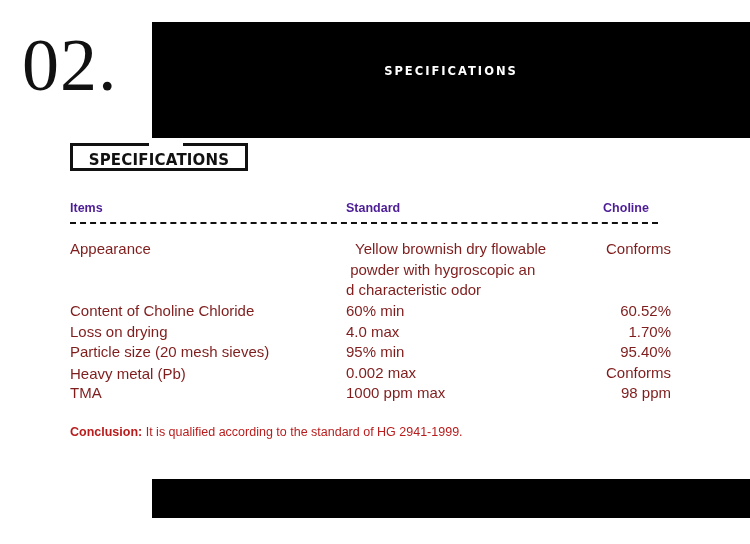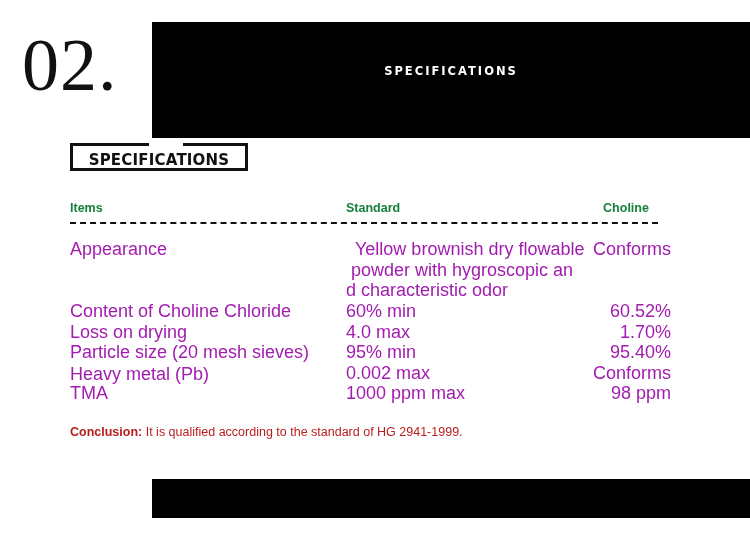--- a/index.html
+++ b/index.html
@@ -5,23 +5,23 @@
   html, body { margin: 0; padding: 0; background: #ffffff; }
   body { width: 750px; height: 544px; position: relative; overflow: hidden; font-family: "Liberation Sans", "DejaVu Sans", sans-serif; color: #111; }
   .big-num { position: absolute; left: 22px; top: 28px; font-family: "Liberation Serif", "DejaVu Serif", serif; font-size: 74px; line-height: 74px; color: #111; letter-spacing: 1px; }
   .black-frame { position: absolute; left: 152px; top: 22px; width: 598px; height: 496px; background: #000; }
   .white-panel { position: absolute; left: 0; top: 116px; width: 733px; height: 341px; background: #fff; }
   .banner-title { position: absolute; left: 152px; top: 64px; width: 598px; text-align: center; color: #fff; font-family: "DejaVu Sans", sans-serif; font-weight: bold; font-size: 11.5px; letter-spacing: 2px; }
   .spec-box { position: absolute; left: 70px; top: 143px; width: 178px; height: 28px; border: 3px solid #111; box-sizing: border-box; border-top: none; }
   .spec-box .tl { position: absolute; left: -3px; top: 0; width: 79px; height: 3px; background: #111; }
   .spec-box .tr { position: absolute; right: -3px; top: 0; width: 65px; height: 3px; background: #111; }
   .spec-box-label { position: absolute; left: 70px; top: 151px; width: 178px; text-align: center; font-family: "DejaVu Sans", sans-serif; font-weight: bold; font-size: 15px; letter-spacing: 0.2px; color: #111; }
-  .th { position: absolute; top: 201px; font-size: 12.5px; font-weight: bold; color: #15803d; }
+  .th { position: absolute; top: 201px; font-size: 12.5px; font-weight: bold; color: #4c1d95; }
   .dash { position: absolute; left: 70px; top: 222px; width: 588px; height: 0; border-top: 2px dashed #111; }
-  .cell { position: absolute; font-size: 18px; color: #a21caf; line-height: 20.6px; white-space: pre; }
+  .cell { position: absolute; font-size: 15px; color: #7f1d1d; line-height: 20.6px; white-space: pre; }
   .res { text-align: right; width: 90px; }
   .conclusion { position: absolute; left: 70px; top: 425px; font-size: 12.5px; color: #b91c1c; }
   .conclusion b { font-weight: bold; }
 </style>
 </head>
 <body>
 
 <div class="black-frame">
   <div class="white-panel"></div>
 </div>

